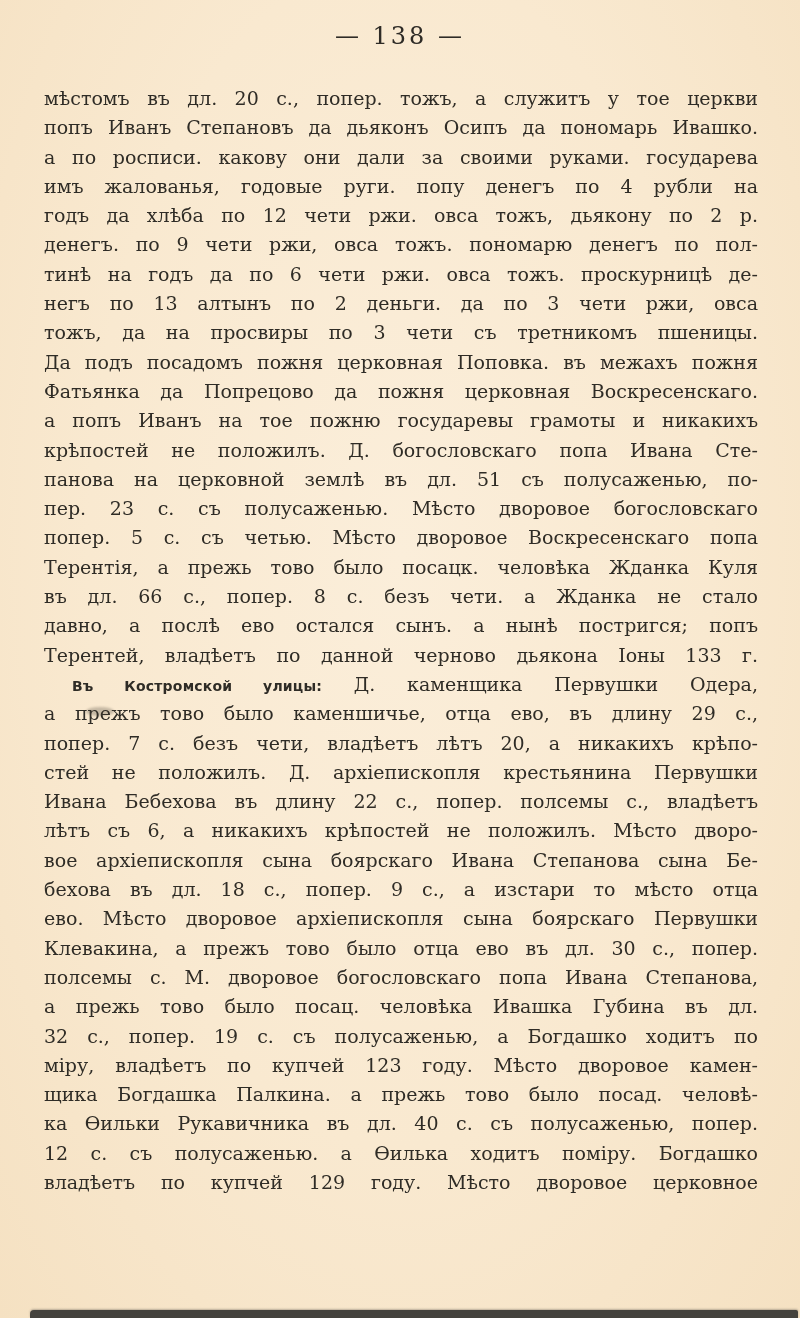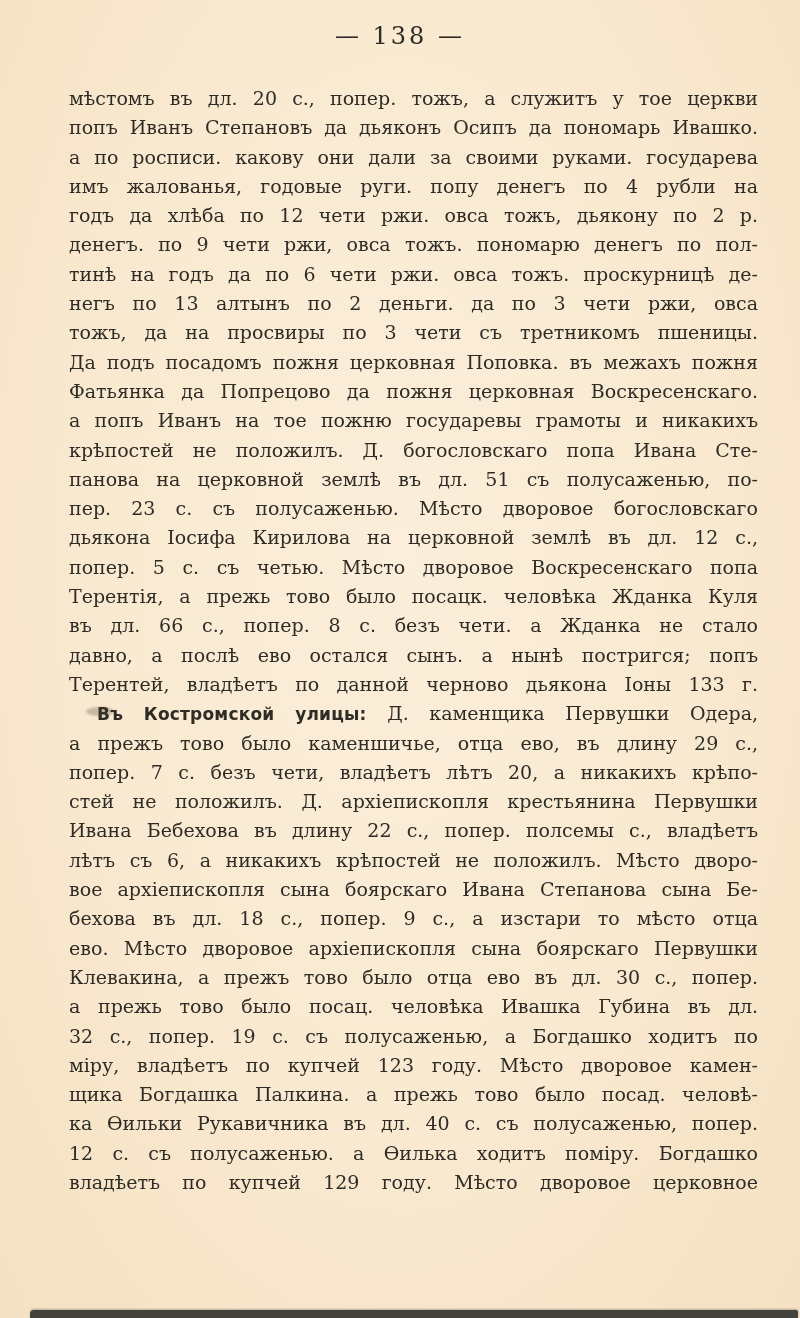--- a/index.html
+++ b/index.html
@@ -20,26 +20,25 @@
   .text-block{
     position:absolute;left:44px;top:84px;width:714px;
     font-size:19px;color:#2f2c26;
   }
   .line{
     height:29.3px;line-height:29.3px;
     text-align:justify;
     text-align-last:justify;
     -moz-text-align-last:justify;
     white-space:normal;
-    margin-left:25px;
   }
   .line.indent{padding-left:28px;}
   .line b{
     font-family:"DejaVu Sans", sans-serif;
-    font-weight:bold;font-size:17px;
+    font-weight:bold;font-size:14px;
     letter-spacing:.2px;
   }
   .ink-smudge{
     position:absolute;left:86px;top:707px;width:28px;height:9px;
     background:rgba(70,62,50,.28);filter:blur(1.2px);border-radius:50%;
   }
   .bottom-bar{
     position:absolute;left:30px;right:2px;bottom:0;height:8px;
     background:#44423d;border-radius:4px 2px 0 0;
     box-shadow:0 -1px 2px rgba(68,66,61,.35);
@@ -60,36 +59,36 @@
       <div class="line">денегъ. по 9 чети ржи, овса тожъ. пономарю денегъ по пол-</div>
       <div class="line">тинѣ на годъ да по 6 чети ржи. овса тожъ. проскурницѣ де-</div>
       <div class="line">негъ по 13 алтынъ по 2 деньги. да по 3 чети ржи, овса</div>
       <div class="line">тожъ, да на просвиры по 3 чети съ третникомъ пшеницы.</div>
       <div class="line">Да подъ посадомъ пожня церковная Поповка. въ межахъ пожня</div>
       <div class="line">Фатьянка да Попрецово да пожня церковная Воскресенскаго.</div>
       <div class="line">а попъ Иванъ на тое пожню государевы грамоты и никакихъ</div>
       <div class="line">крѣпостей не положилъ. Д. богословскаго попа Ивана Сте-</div>
       <div class="line">панова на церковной землѣ въ дл. 51 съ полусаженью, по-</div>
       <div class="line">пер. 23 с. съ полусаженью. Мѣсто дворовое богословскаго</div>
-      <div class="line">дьякона Іосифа Кирилова на церковной землѣ въ дл. 12 с.,</div>
       <div class="line">попер. 5 с. съ четью. Мѣсто дворовое Воскресенскаго попа</div>
       <div class="line">Терентія, а прежь тово было посацк. человѣка Жданка Куля</div>
       <div class="line">въ дл. 66 с., попер. 8 с. безъ чети. а Жданка не стало</div>
       <div class="line">давно, а послѣ ево остался сынъ. а нынѣ постригся; попъ</div>
       <div class="line">Терентей, владѣетъ по данной черново дьякона Іоны 133 г.</div>
       <div class="line indent"><b>Въ Костромской улицы:</b> Д. каменщика Первушки Одера,</div>
       <div class="line">а прежъ тово было каменшичье, отца ево, въ длину 29 с.,</div>
       <div class="line">попер. 7 с. безъ чети, владѣетъ лѣтъ 20, а никакихъ крѣпо-</div>
       <div class="line">стей не положилъ. Д. архіепископля крестьянина Первушки</div>
       <div class="line">Ивана Бебехова въ длину 22 с., попер. полсемы с., владѣетъ</div>
       <div class="line">лѣтъ съ 6, а никакихъ крѣпостей не положилъ. Мѣсто дворо-</div>
       <div class="line">вое архіепископля сына боярскаго Ивана Степанова сына Бе-</div>
       <div class="line">бехова въ дл. 18 с., попер. 9 с., а изстари то мѣсто отца</div>
       <div class="line">ево. Мѣсто дворовое архіепископля сына боярскаго Первушки</div>
       <div class="line">Клевакина, а прежъ тово было отца ево въ дл. 30 с., попер.</div>
+      <div class="line">полсемы с. М. дворовое богословскаго попа Ивана Степанова,</div>
       <div class="line">а прежь тово было посац. человѣка Ивашка Губина въ дл.</div>
       <div class="line">32 с., попер. 19 с. съ полусаженью, а Богдашко ходитъ по</div>
       <div class="line">міру, владѣетъ по купчей 123 году. Мѣсто дворовое камен-</div>
       <div class="line">щика Богдашка Палкина. а прежь тово было посад. человѣ-</div>
       <div class="line">ка Ѳильки Рукавичника въ дл. 40 с. съ полусаженью, попер.</div>
       <div class="line">12 с. съ полусаженью. а Ѳилька ходитъ поміру. Богдашко</div>
       <div class="line">владѣетъ по купчей 129 году. Мѣсто дворовое церковное</div>
     </div>
 
   <div class="ink-smudge"></div>

